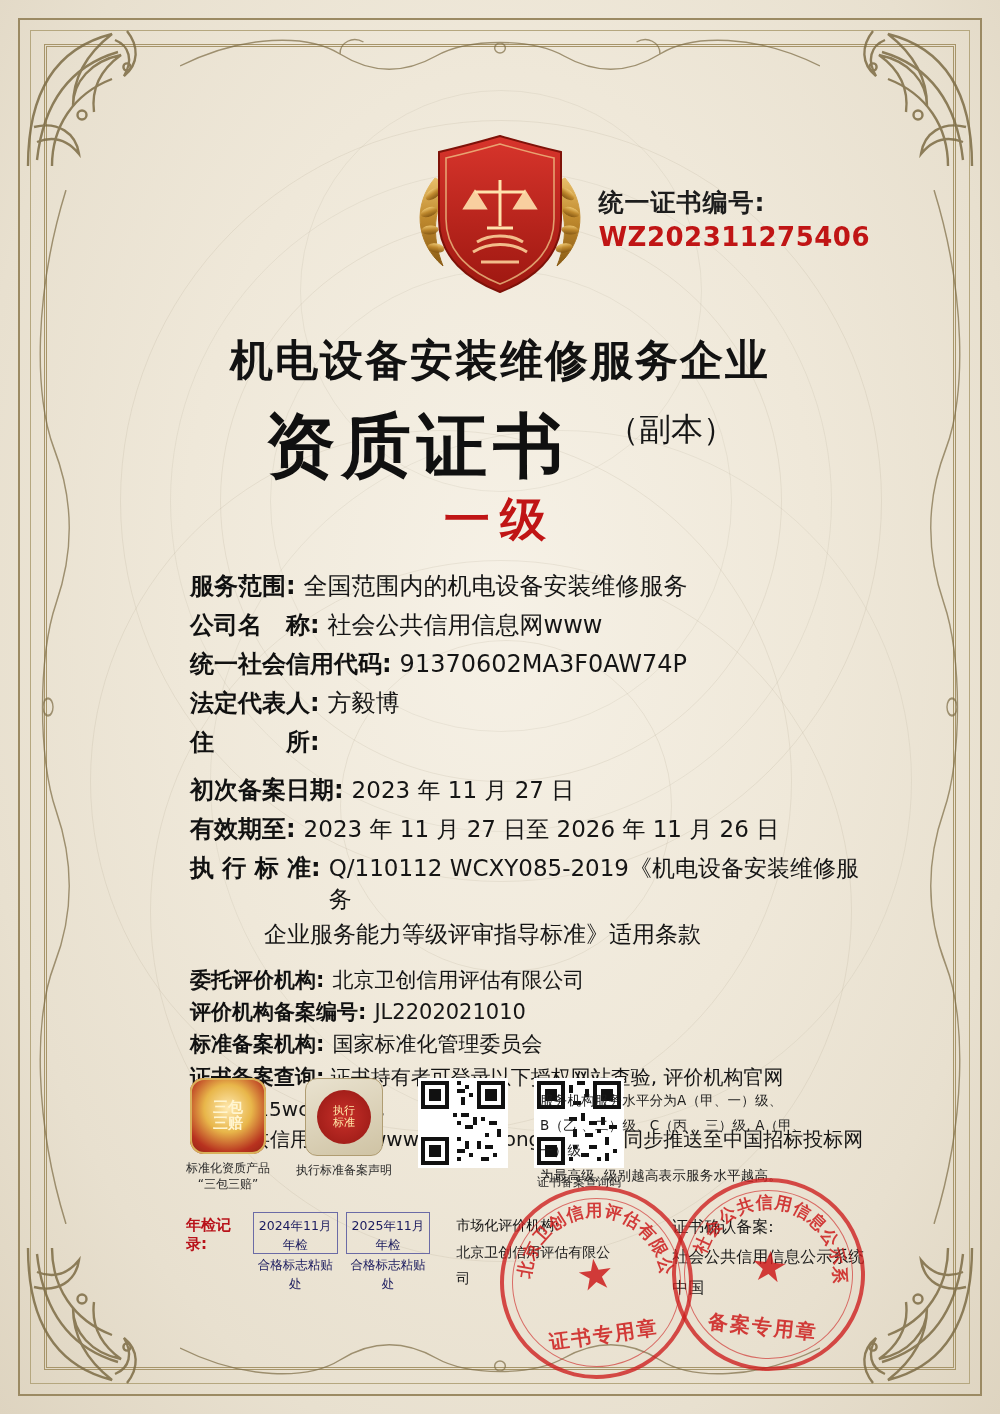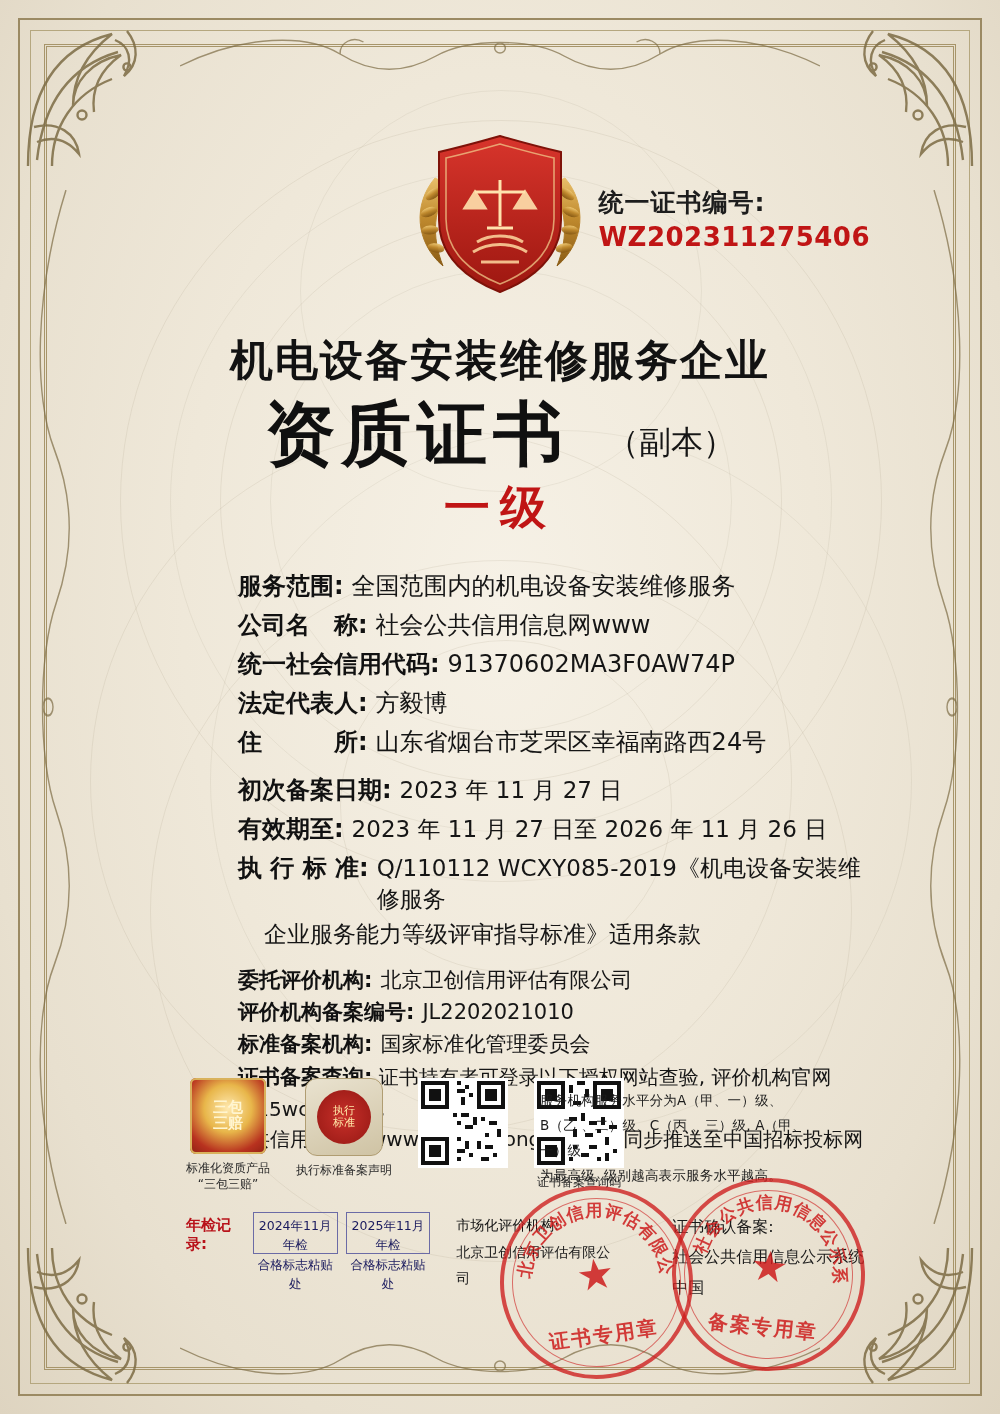--- a/index.html
+++ b/index.html
@@ -65,37 +65,37 @@
     line-height:1.35;
   }
   #cert-no .lbl{font-size:25px;color:#1d1d1d;font-weight:700;letter-spacing:1px;}
   #cert-no .val{font-size:26px;color:#c01515;font-weight:700;letter-spacing:.5px;}
 
   
   #title-block{position:absolute;left:0;right:0;top:332px;text-align:center;}
   #title-main{
     font-size:43px;font-weight:700;color:#121212;letter-spacing:2px;
   }
-  #title-big-wrap{margin-top:6px;display:flex;align-items:flex-end;justify-content:center;gap:32px;}
+  #title-big-wrap{margin-top:18px;display:flex;align-items:flex-start;justify-content:center;gap:32px;}
   #title-big{
     font-size:70px;font-weight:700;color:#101010;letter-spacing:6px;line-height:1.1;
   }
   #title-sub{font-size:32px;color:#161616;margin-left:6px;margin-bottom:8px;}
   #grade{
     margin-top:4px;font-size:46px;font-weight:700;color:#c01515;letter-spacing:10px;
   }
 
   
   #fields{
     position:absolute;left:190px;right:120px;top:570px;
     color:#151515;
   }
   .row{display:flex;align-items:baseline;margin-bottom:7px;}
   .k{
-    font-size:24px;font-weight:700;color:#111;white-space:pre;flex:none;margin-left:48px;
+    font-size:24px;font-weight:700;color:#111;white-space:pre;flex:none;
   }
   .v{font-size:23px;color:#151515;margin-left:8px;}
   .v.big{font-size:24px;}
   .grp2{margin-top:16px;}
   .row.tight{margin-bottom:4px;}
   .cont{font-size:23px;color:#151515;margin-left:74px;}
   .grp3{margin-top:16px;}
   .k.sm{font-size:21px;}
   .v.sm{font-size:21px;}
   .note-wrap{margin-top:4px;}
@@ -104,21 +104,21 @@
 
   
   #strip{
     position:absolute;left:186px;top:1078px;display:flex;align-items:flex-start;gap:26px;
   }
   .strip-item{width:auto;text-align:center;}
   .badge-3b{
     width:76px;height:76px;margin:0 auto;
     background:
       radial-gradient(circle at 50% 40%, #ffe9b0 0%, #e8b64a 40%, #b8321f 75%, #8d1f12 100%);
-    border-radius:6px;
+    border-radius:14px;
     display:flex;align-items:center;justify-content:center;
     color:#fff5d0;font-size:15px;font-weight:700;line-height:1.05;
     box-shadow:0 0 0 2px #d9b25c inset;
   }
   .badge-gov{
     width:76px;height:76px;margin:0 auto;
     background:linear-gradient(160deg,#e9e2cf,#cfc3a4);
     border:1px solid #b09d72;border-radius:12px;
     display:flex;align-items:center;justify-content:center;
   }
@@ -354,21 +354,20 @@
     <div class="row">
       <span class="k">统一社会信用代码:</span>
       <span class="v big">91370602MA3F0AW74P</span>
     </div>
     <div class="row">
       <span class="k">法定代表人:</span>
       <span class="v big">方毅博</span>
     </div>
     <div class="row">
       <span class="k">住　　　所:</span>
-      <span class="v big">山东省烟台市芝罘区幸福南路西24号</span>
     </div>
 
     <div class="grp2">
       <div class="row">
         <span class="k">初次备案日期:</span>
         <span class="v">2023 年 11 月 27 日</span>
       </div>
       <div class="row">
         <span class="k">有效期至:</span>
         <span class="v">2023 年 11 月 27 日至 2026 年 11 月 26 日</span>

